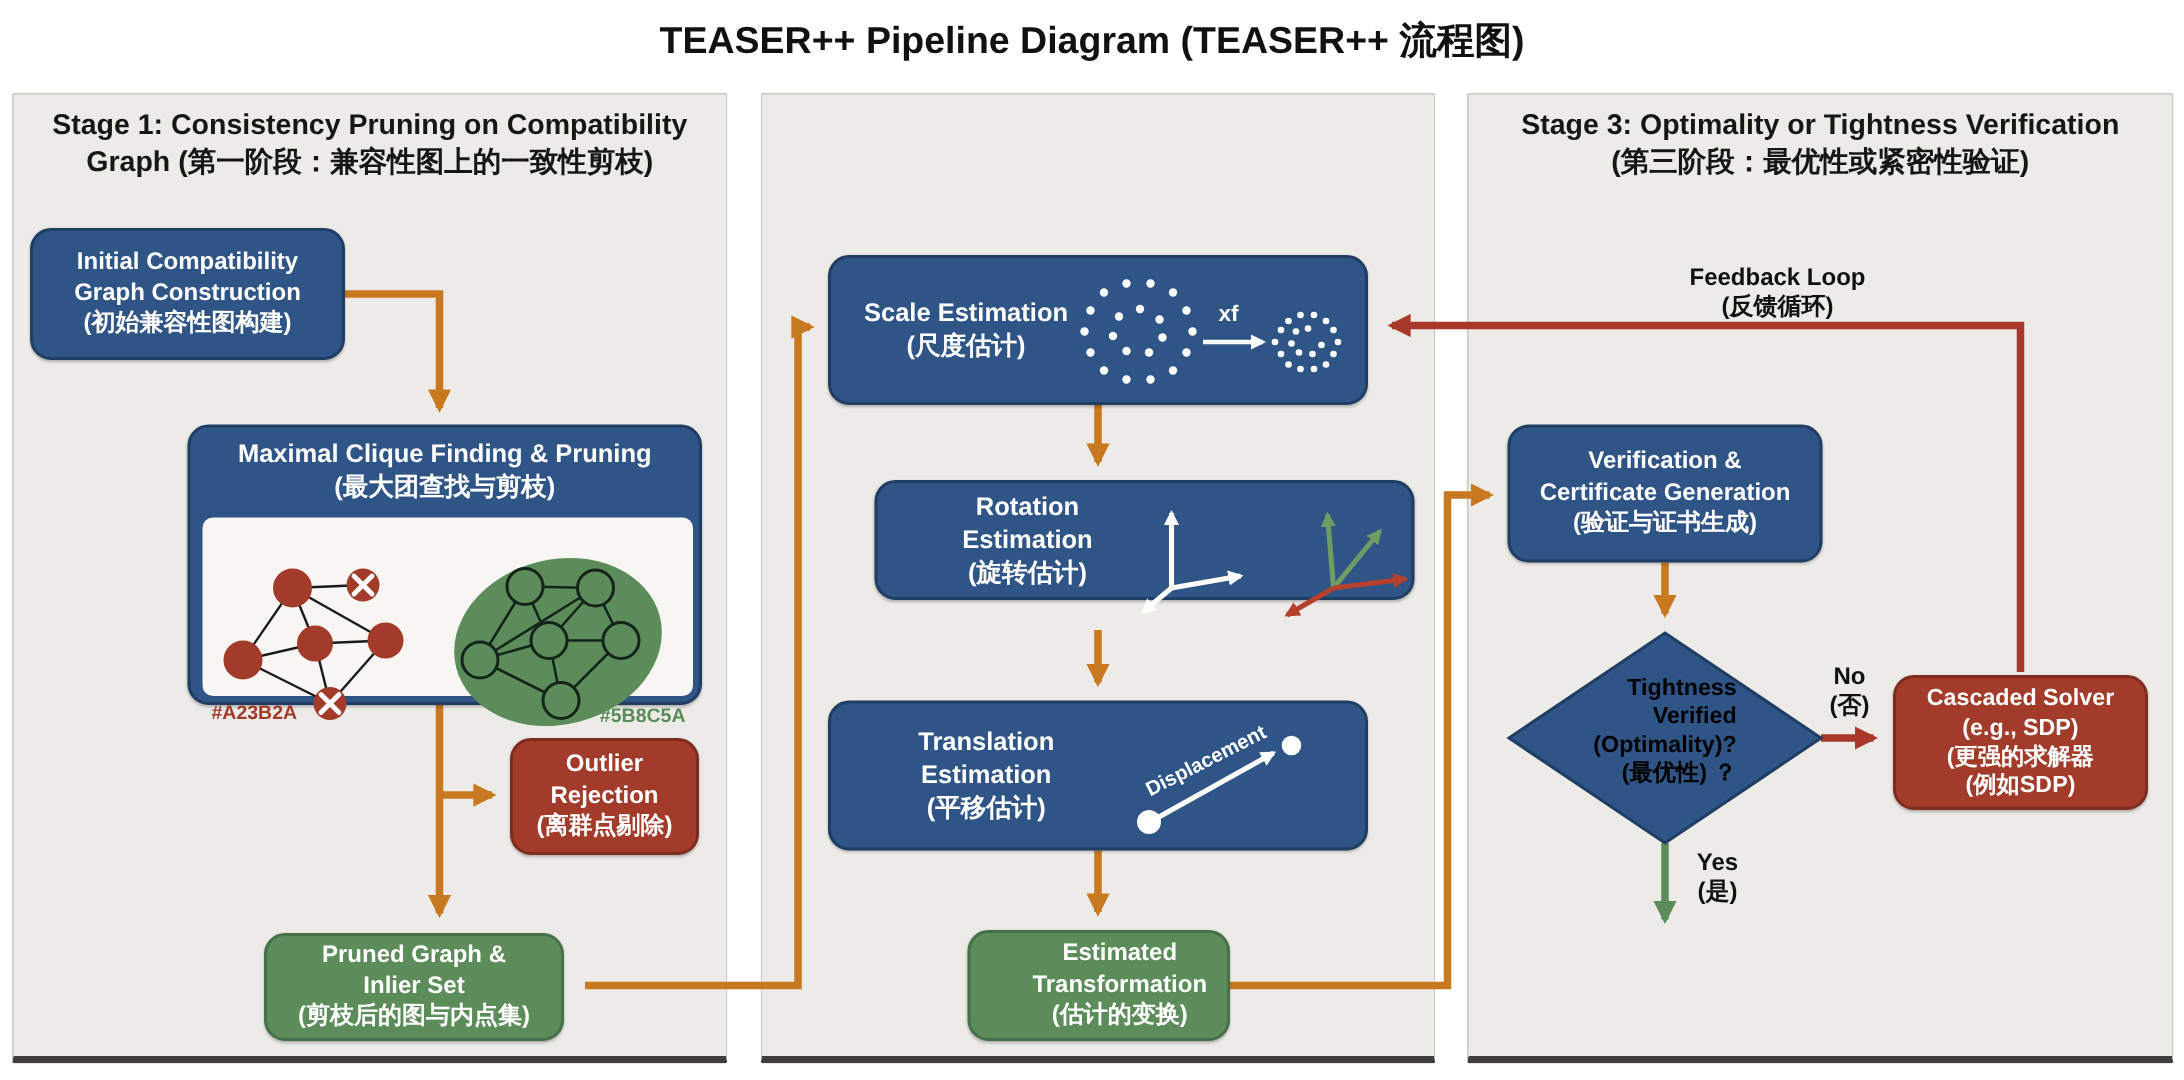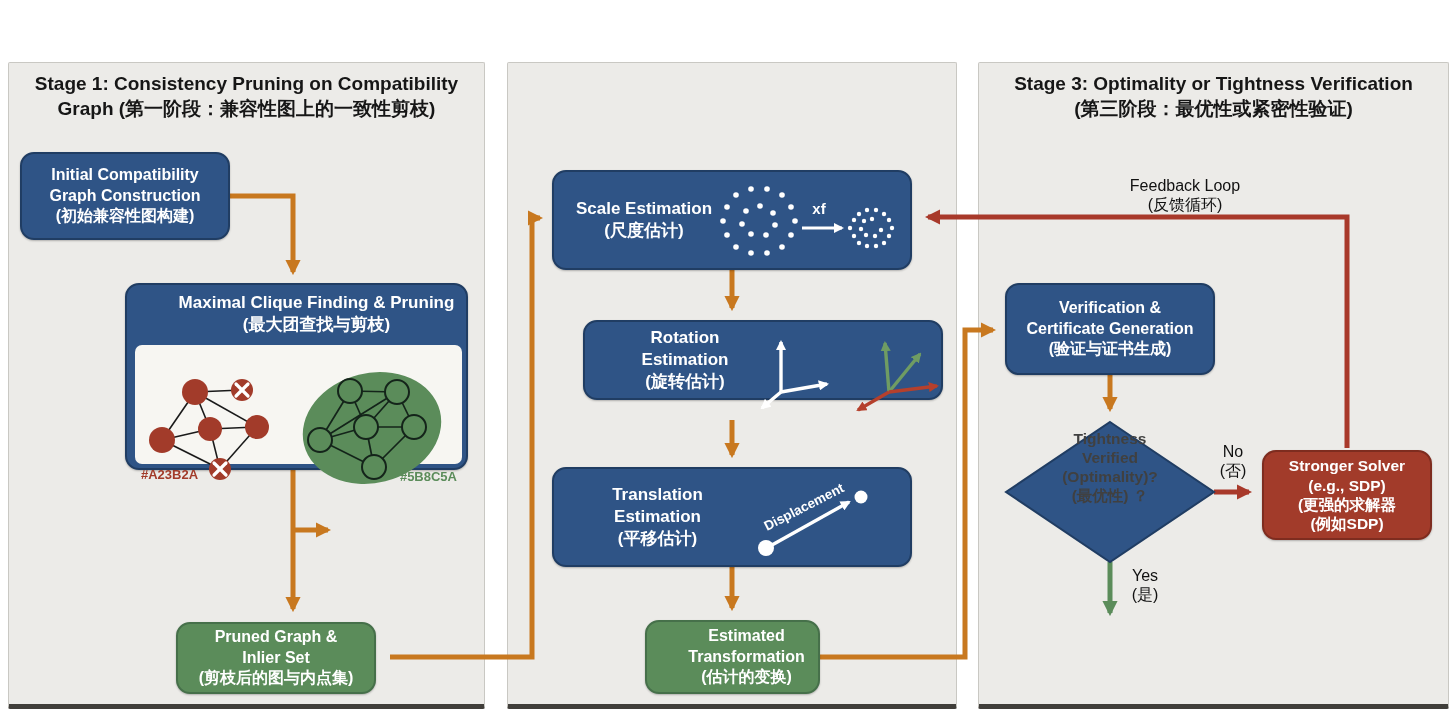--- a/index.html
+++ b/index.html
@@ -12,32 +12,33 @@
   .panel-hdr{position:absolute;text-align:center;font-size:19px;font-weight:bold;
              color:#161616;line-height:1.32;white-space:pre-line;}
   .box{position:absolute;border-radius:14px;color:#fff;font-weight:bold;text-align:center;
        display:flex;align-items:center;justify-content:center;white-space:pre-line;
        box-sizing:border-box;line-height:1.28;box-shadow:0 1px 2px rgba(0,0,0,.25);z-index:2;}
   .blue{background:#2F5486;border:2px solid #203d63;}
   .green{background:#5B8C5A;border:2px solid #46704a;}
   .red{background:#A23B2A;border:2px solid #7e2c1f;}
   .conn{position:absolute;left:0;top:0;z-index:1;}
   .overlay{position:absolute;z-index:3;}
-  .blk-lbl{position:absolute;z-index:4;text-align:center;font-weight:normal;color:#111;
+  .blk-lbl{position:absolute;z-index:4;text-align:center;font-weight:bold;color:#111;
            font-size:16px;line-height:1.2;white-space:pre-line;}
   .clique-inner{position:absolute;left:8px;top:60px;width:327px;height:119px;
                 background:#F7F6F2;border-radius:7px;}
   .boxlabel-left{position:absolute;top:0;height:100%;display:flex;align-items:center;
                  justify-content:center;text-align:center;white-space:pre-line;}
 </style>
 </head>
 <body>
 
 <div class="canvas">
 
+  <div class="title">TEASER++ Pipeline Diagram (TEASER++ 流程图)</div>
 
   <div class="panel" style="left:8px;top:62px;width:477px;height:647px;"></div>
   <div class="panel" style="left:507px;top:62px;width:450px;height:647px;"></div>
   <div class="panel" style="left:978px;top:62px;width:471px;height:647px;"></div>
 
   <div class="panel-hdr" style="left:14px;top:71px;width:465px;">Stage 1: Consistency Pruning on Compatibility
 Graph (第一阶段：兼容性图上的一致性剪枝)</div>
   <div class="panel-hdr" style="left:984px;top:71px;width:459px;">Stage 3: Optimality or Tightness Verification
 (第三阶段：最优性或紧密性验证)</div>
 
@@ -67,21 +68,21 @@
     <path d="M1214 492 H1249" fill="none" stroke="#A8392A" stroke-width="5" marker-end="url(#ah-r)"></path>
     <path d="M1110 562 V613" fill="none" stroke="#5B8C5A" stroke-width="5" marker-end="url(#ah-g)"></path>
     <path d="M1347 448 V217 H928" fill="none" stroke="#A8392A" stroke-width="5" marker-end="url(#ah-r)"></path>
   </svg>
 
   <div class="box blue" style="left:20px;top:152px;width:210px;height:88px;font-size:16px;">Initial Compatibility
 Graph Construction
 (初始兼容性图构建)</div>
 
   <div class="box blue" style="left:125px;top:283px;width:343px;height:187px;align-items:flex-start;">
-    <div style="position:absolute;left:0;top:0;width:100%;height:58px;display:flex;align-items:center;justify-content:center;font-size:17px;padding-left:20px;">Maximal Clique Finding &amp; Pruning
+    <div style="position:absolute;left:0;top:0;width:100%;height:58px;display:flex;align-items:center;justify-content:center;font-size:17px;">Maximal Clique Finding &amp; Pruning
 (最大团查找与剪枝)</div>
     <div class="clique-inner">
       <svg width="327" height="119" viewBox="0 0 327 119">
 
         <g stroke="#1a1a1a" stroke-width="1.6">
           <line x1="60" y1="27" x2="107" y2="25"></line>
             <line x1="60" y1="27" x2="75" y2="64"></line>
           <line x1="60" y1="27" x2="27" y2="75"></line>
             <line x1="60" y1="27" x2="122" y2="62"></line>
           <line x1="75" y1="64" x2="122" y2="62"></line>
@@ -126,20 +127,23 @@
           <circle cx="231" cy="62" r="12"></circle>
             <circle cx="185" cy="75" r="12"></circle>
           <circle cx="279" cy="62" r="12"></circle>
             <circle cx="239" cy="102" r="12"></circle>
         </g>
         <text x="322" y="116" text-anchor="end" font-size="13" font-weight="bold" fill="#5B8C5A">#5B8C5A</text>
       </svg>
     </div>
   </div>
 
+  <div class="box red" style="left:340px;top:492px;width:126px;height:78px;font-size:16px;">Outlier
+Rejection
+(离群点剔除)</div>
 
   <div class="box green" style="left:176px;top:622px;width:200px;height:72px;font-size:16px;">Pruned Graph &amp;
 Inlier Set
 (剪枝后的图与内点集)</div>
 
   <div class="box blue" style="left:552px;top:170px;width:360px;height:100px;">
     <div class="boxlabel-left" style="left:6px;width:168px;font-size:17px;">Scale Estimation
 (尺度估计)</div>
     <svg class="overlay" style="left:160px;top:0;" width="200" height="100" viewBox="0 0 200 100">
       <defs>
@@ -248,33 +252,33 @@
 Transformation
 (估计的变换)</div>
 
   <div class="box blue" style="left:1005px;top:283px;width:210px;height:92px;font-size:16px;">Verification &amp;
 Certificate Generation
 (验证与证书生成)</div>
 
   <svg class="overlay" style="left:1004px;top:420px;z-index:2;" width="212" height="144" viewBox="0 0 212 144">
     <polygon points="106,2 210,72 106,142 2,72" fill="#2F5486" stroke="#203d63" stroke-width="2"></polygon>
   </svg>
-  <div style="position:absolute;left:1004px;top:396px;width:212px;height:144px;z-index:3;display:flex;
-              align-items:center;justify-content:center;text-align:center;color:#404040;font-weight:bold;
+  <div style="position:absolute;left:1004px;top:416px;width:212px;height:144px;z-index:3;display:flex;
+              align-items:center;justify-content:center;text-align:right;color:#000000;font-weight:bold;
               font-size:15.5px;line-height:1.22;white-space:pre-line;">Tightness
 Verified
 (Optimality)?
 (最优性) ？</div>
 
   <div class="blk-lbl" style="left:1210px;top:442px;width:46px;">No
 (否)</div>
   <div class="blk-lbl" style="left:1122px;top:566px;width:46px;">Yes
 (是)</div>
   <div class="blk-lbl" style="left:1085px;top:176px;width:200px;">Feedback Loop
 (反馈循环)</div>
 
-  <div class="box red" style="left:1262px;top:450px;width:170px;height:90px;font-size:15.5px;line-height:1.25;">Stronger Solver
+  <div class="box red" style="left:1262px;top:450px;width:170px;height:90px;font-size:15.5px;line-height:1.25;">Cascaded Solver
 (e.g., SDP)
 (更强的求解器
 (例如SDP)</div>
 
 
 </div>
 
 </body></html>

